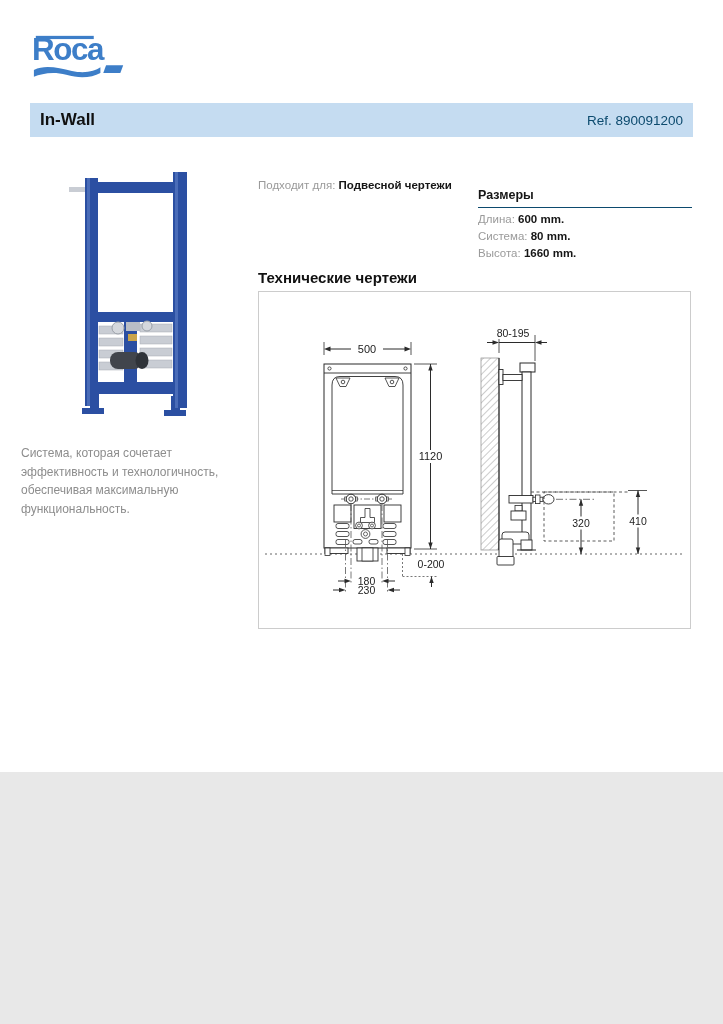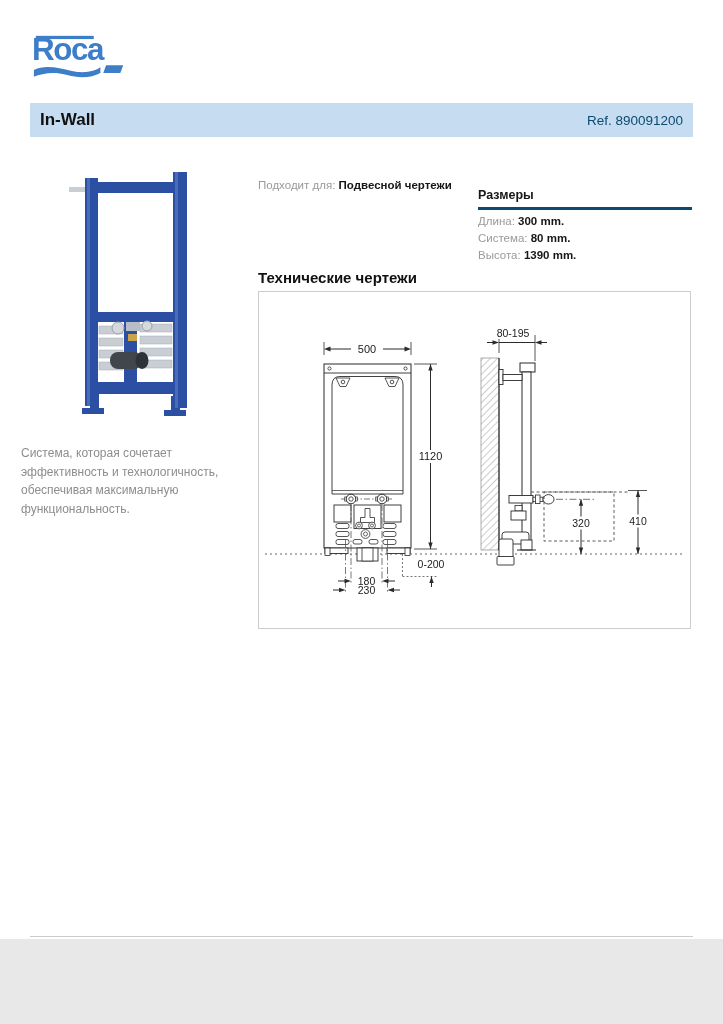--- a/index.html
+++ b/index.html
@@ -1,17 +1,17 @@
 <!DOCTYPE html>
 <html><head>
 <meta charset="utf-8">
 <style>
   html,body { margin:0; padding:0; background:#e8e8e8; }
   .page {
-    position:relative; width:723px; height:939px; margin:0 auto;
+    position:relative; width:723px; height:772px; margin:0 auto;
     background:#ffffff; font-family:"Liberation Sans", sans-serif;
     overflow:hidden; color:#111;
   }
   
   .logo-top { position:absolute; left:32px; top:26px; width:95px; height:52px; }
   .logo-footer { position:absolute; left:32px; top:943px; width:77px; height:42px; }
   .header-band {
     position:absolute; left:30px; top:103px; width:663px; height:34px;
     background:#c5dcf1; display:flex; align-items:center; justify-content:space-between;
     padding:0 10px; box-sizing:border-box;
@@ -21,21 +21,21 @@
   
   .title {
     position:absolute; left:258px; top:146px; width:434px;
     font-size:13.2px; font-weight:bold; white-space:nowrap;
     padding-bottom:7px; border-bottom:1px solid #cfcfcf; box-sizing:border-box;
   }
   .fits { position:absolute; left:258px; top:179px; font-size:11.5px; color:#9a9a9a; }
   .fits b { color:#161616; font-weight:bold; }
   .dims { position:absolute; left:478px; top:188px; width:214px; }
   .dims-heading { margin:0; font-size:12.5px; font-weight:bold; color:#161616;
-    padding-bottom:5px; border-bottom:3px solid #0c4a6e; }
+    padding-bottom:5px; border-bottom:1px solid #0c4a6e; }
   .dim-row { font-size:11.5px; color:#9a9a9a; margin-top:5px; }
   .dim-row:first-of-type { margin-top:9px; }
   .dim-row b { color:#161616; font-weight:bold; }
   .drawings-heading { position:absolute; left:258px; top:269px; font-size:15px; font-weight:bold; }
   .drawing-box {
     position:absolute; left:258px; top:291px; width:433px; height:338px;
     border:1px solid #cccccc; box-sizing:border-box; background:#fff;
   }
   .drawing-box svg { display:block; width:431px; height:336px; }
   .drawing-box text { font-family:"Liberation Sans", sans-serif; }
@@ -69,29 +69,29 @@
 
   <div class="fits">
     <span>Подходит для:</span>
     <b>Подвесной чертежи</b>
   </div>
 
   <div class="dims">
     <div class="dims-heading">Размеры</div>
     <div class="dim-row">
       <span>Длина:</span>
-      <b>300 mm.</b>
+      <b>600 mm.</b>
     </div>
     <div class="dim-row">
       <span>Система:</span>
       <b>80 mm.</b>
     </div>
     <div class="dim-row">
       <span>Высота:</span>
-      <b>1390 mm.</b>
+      <b>1660 mm.</b>
     </div>
   </div>
 
   <div class="drawings-heading">Технические чертежи</div>
 
   <div class="drawing-box">
     <svg viewBox="0 0 431 336">
       <defs>
         <pattern id="hatch" width="5" height="5" patternUnits="userSpaceOnUse" patternTransform="rotate(-45)">
           <line x1="0" y1="0" x2="5" y2="0" stroke="#9a9a9a" stroke-width="1"></line>

